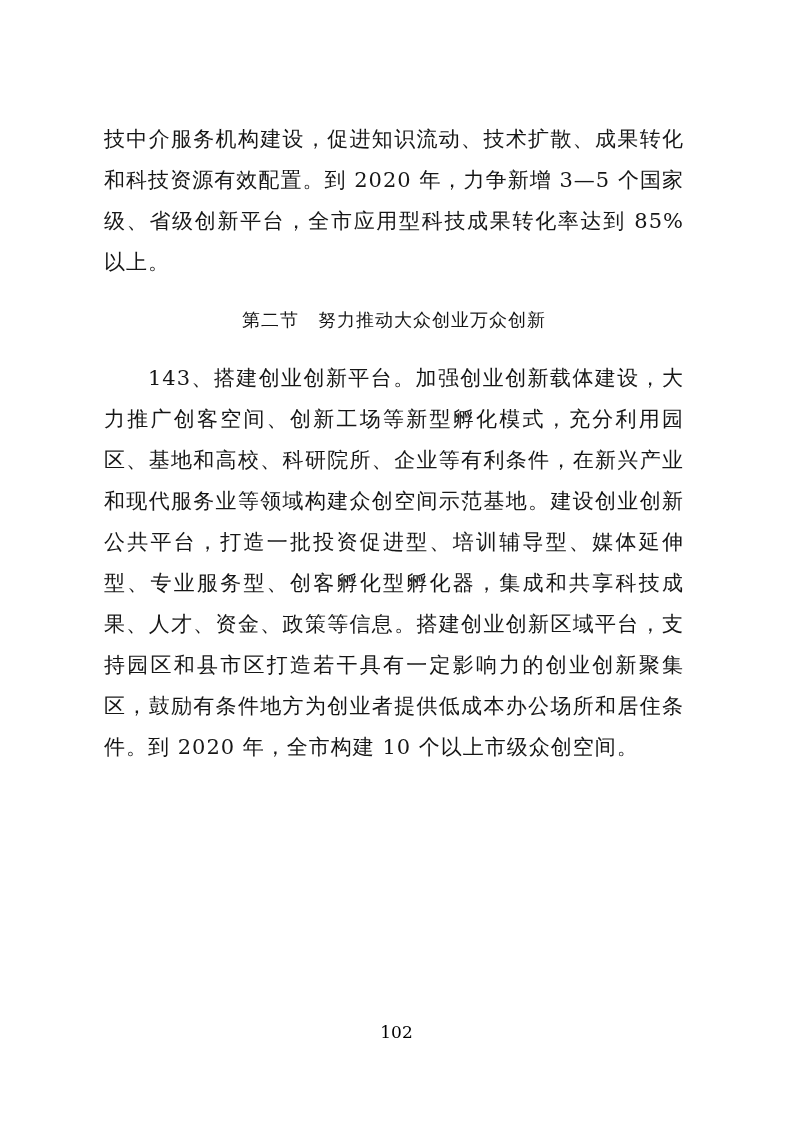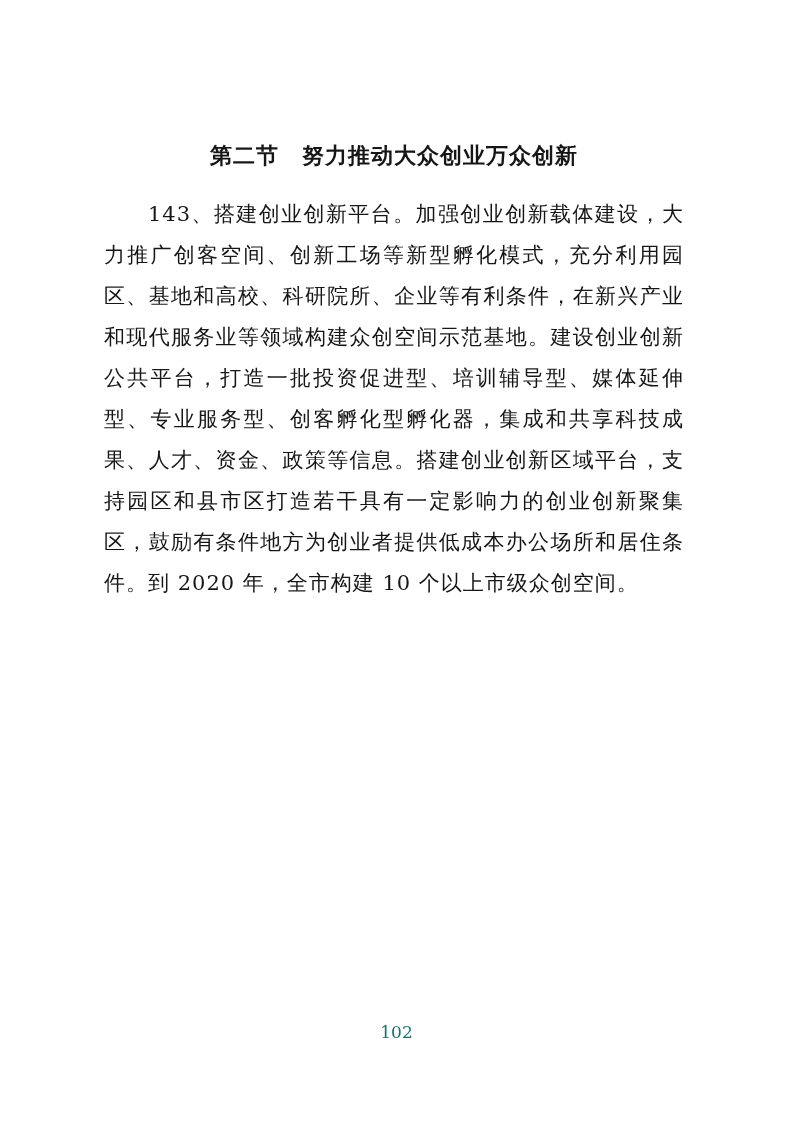--- a/index.html
+++ b/index.html
@@ -31,43 +31,46 @@
     text-indent: 44px;
   }
   .para.no-indent {
     text-indent: 0;
   }
   .lead {
     font-weight: normal;
   }
   .heading {
     margin: 16px 0 18px 0;
-    font-size: 22px;
-    font-weight: bold;
+    font-size: 18px;
+    font-weight: normal;
     text-align: center;
     text-indent: 0;
     line-height: 41px;
     letter-spacing: 1px;
   }
   .page-number {
     position: absolute;
     left: 0;
     right: 0;
     top: 1022px;
     text-align: center;
     font-size: 17px;
-    color: #0f766e;
+    color: #000000;
   }
 </style>
 </head>
 <body>
 
 <div class="page">
   <div class="content">
 
+    <p class="para no-indent">
+      <span>技中介服务机构建设，促进知识流动、技术扩散、成果转化和科技资源有效配置。到 2020 年，力争新增 3—5 个国家级、省级创新平台，全市应用型科技成果转化率达到 85%以上。</span>
+    </p>
 
     <h2 class="heading">第二节　努力推动大众创业万众创新</h2>
 
     <p class="para">
       <span class="lead">143、搭建创业创新平台。</span><span>加强创业创新载体建设，大力推广创客空间、创新工场等新型孵化模式，充分利用园区、基地和高校、科研院所、企业等有利条件，在新兴产业和现代服务业等领域构建众创空间示范基地。建设创业创新公共平台，打造一批投资促进型、培训辅导型、媒体延伸型、专业服务型、创客孵化型孵化器，集成和共享科技成果、人才、资金、政策等信息。搭建创业创新区域平台，支持园区和县市区打造若干具有一定影响力的创业创新聚集区，鼓励有条件地方为创业者提供低成本办公场所和居住条件。到 2020 年，全市构建 10 个以上市级众创空间。</span>
     </p>
 
 
   </div>
 

